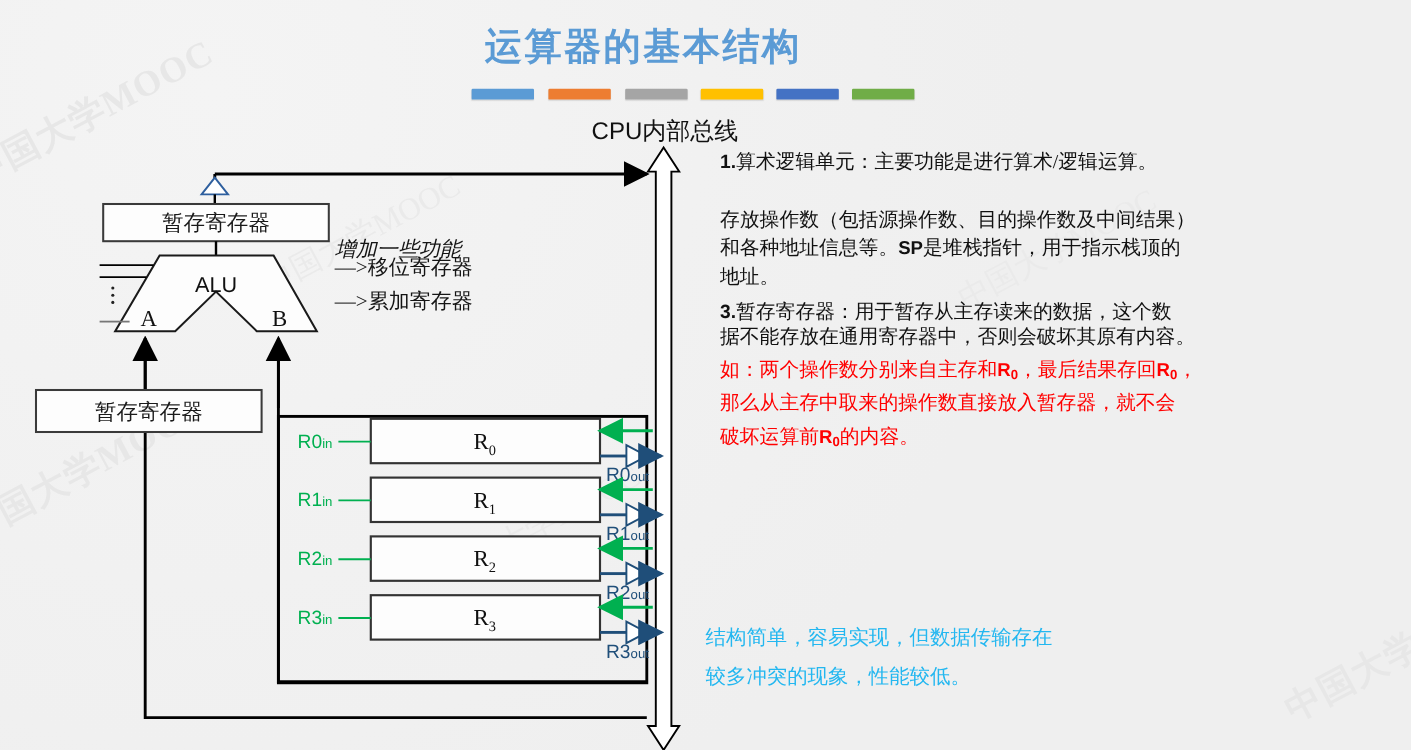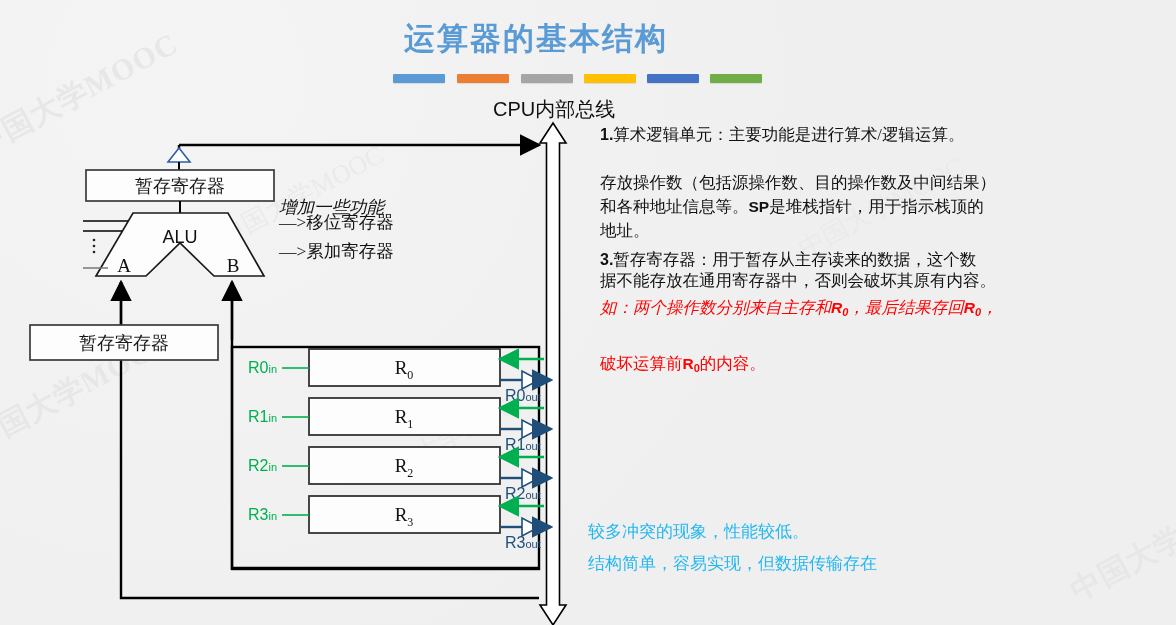--- a/index.html
+++ b/index.html
@@ -245,25 +245,26 @@
   <div class="rtext" style="top:190px;">
     <span>和各种地址信息等。</span><span class="en">SP</span><span>是堆栈指针，用于指示栈顶的</span>
   </div>
   <div class="rtext" style="top:214px;">地址。</div>
 
   <div class="rtext" style="top:243px;">
     <span class="num">3.</span><span>暂存寄存器：用于暂存从主存读来的数据，这个数</span>
   </div>
   <div class="rtext" style="top:264px;">据不能存放在通用寄存器中，否则会破坏其原有内容。</div>
 
-  <div class="rtext red" style="top:291px;font-style:italic;">
+  <div class="rtext red" style="top:291px;">
     <span>如：两个操作数分别来自主存和</span><span class="en red">R<span class="sub">0</span></span><span>，最后结果存回</span><span class="en red">R<span class="sub">0</span></span><span>，</span>
   </div>
+  <div class="rtext red" style="top:319px;">那么从主存中取来的操作数直接放入暂存器，就不会</div>
   <div class="rtext red" style="top:347px;">
     <span>破坏运算前</span><span class="en red">R<span class="sub">0</span></span><span>的内容。</span>
   </div>
 
   <div class="cyan">
+    <div>结构简单，容易实现，但数据传输存在</div>
     <div>较多冲突的现象，性能较低。</div>
-    <div>结构简单，容易实现，但数据传输存在</div>
   </div>
 
 </div>
 
 </body></html>

